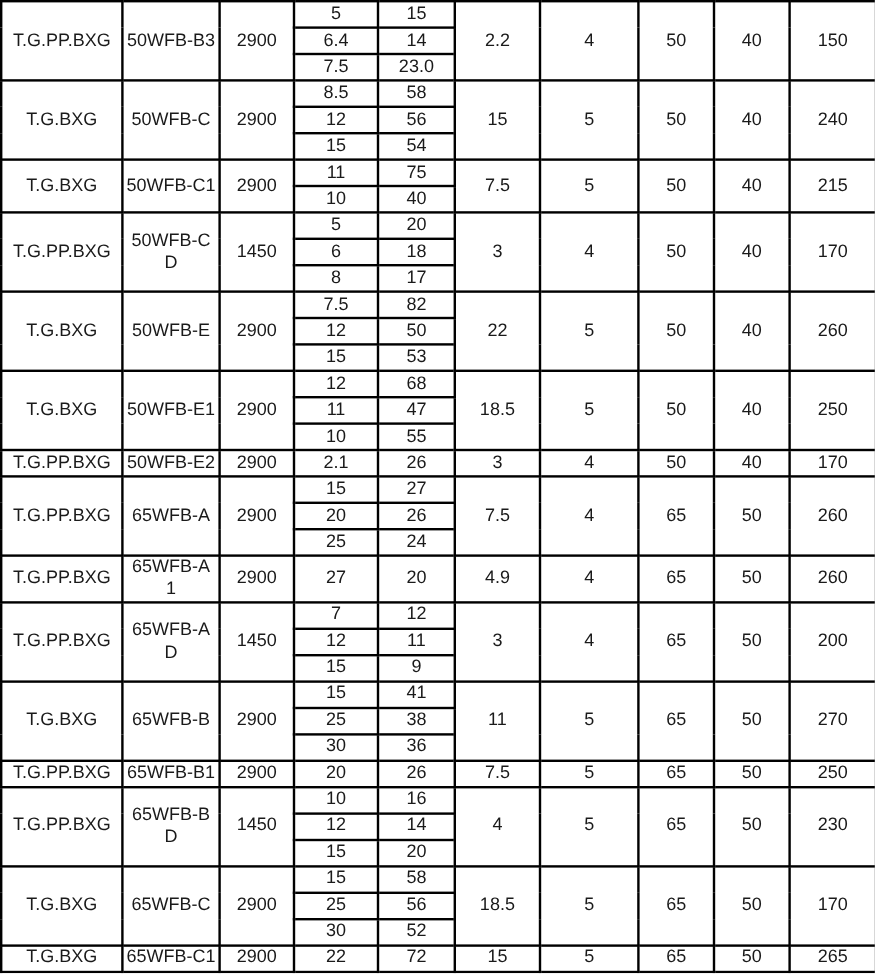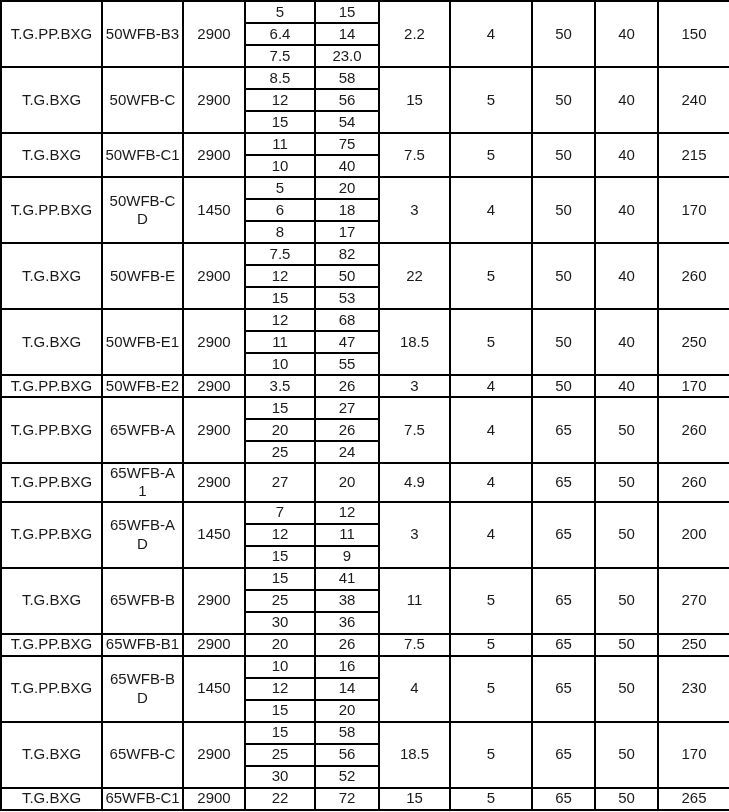--- a/index.html
+++ b/index.html
@@ -159,21 +159,21 @@
         <td>47</td>
       </tr>
       <tr>
         <td>10</td>
         <td>55</td>
       </tr>
       <tr>
         <td>T.G.PP.BXG</td>
         <td class="cell-model">50WFB-E2</td>
         <td>2900</td>
-        <td>3.5</td>
+        <td>2.1</td>
         <td>26</td>
         <td>3</td>
         <td>4</td>
         <td>50</td>
         <td>40</td>
         <td>170</td>
       </tr>
       <tr>
         <td rowspan="3">T.G.PP.BXG</td>
         <td rowspan="3" class="cell-model">65WFB-A</td>

